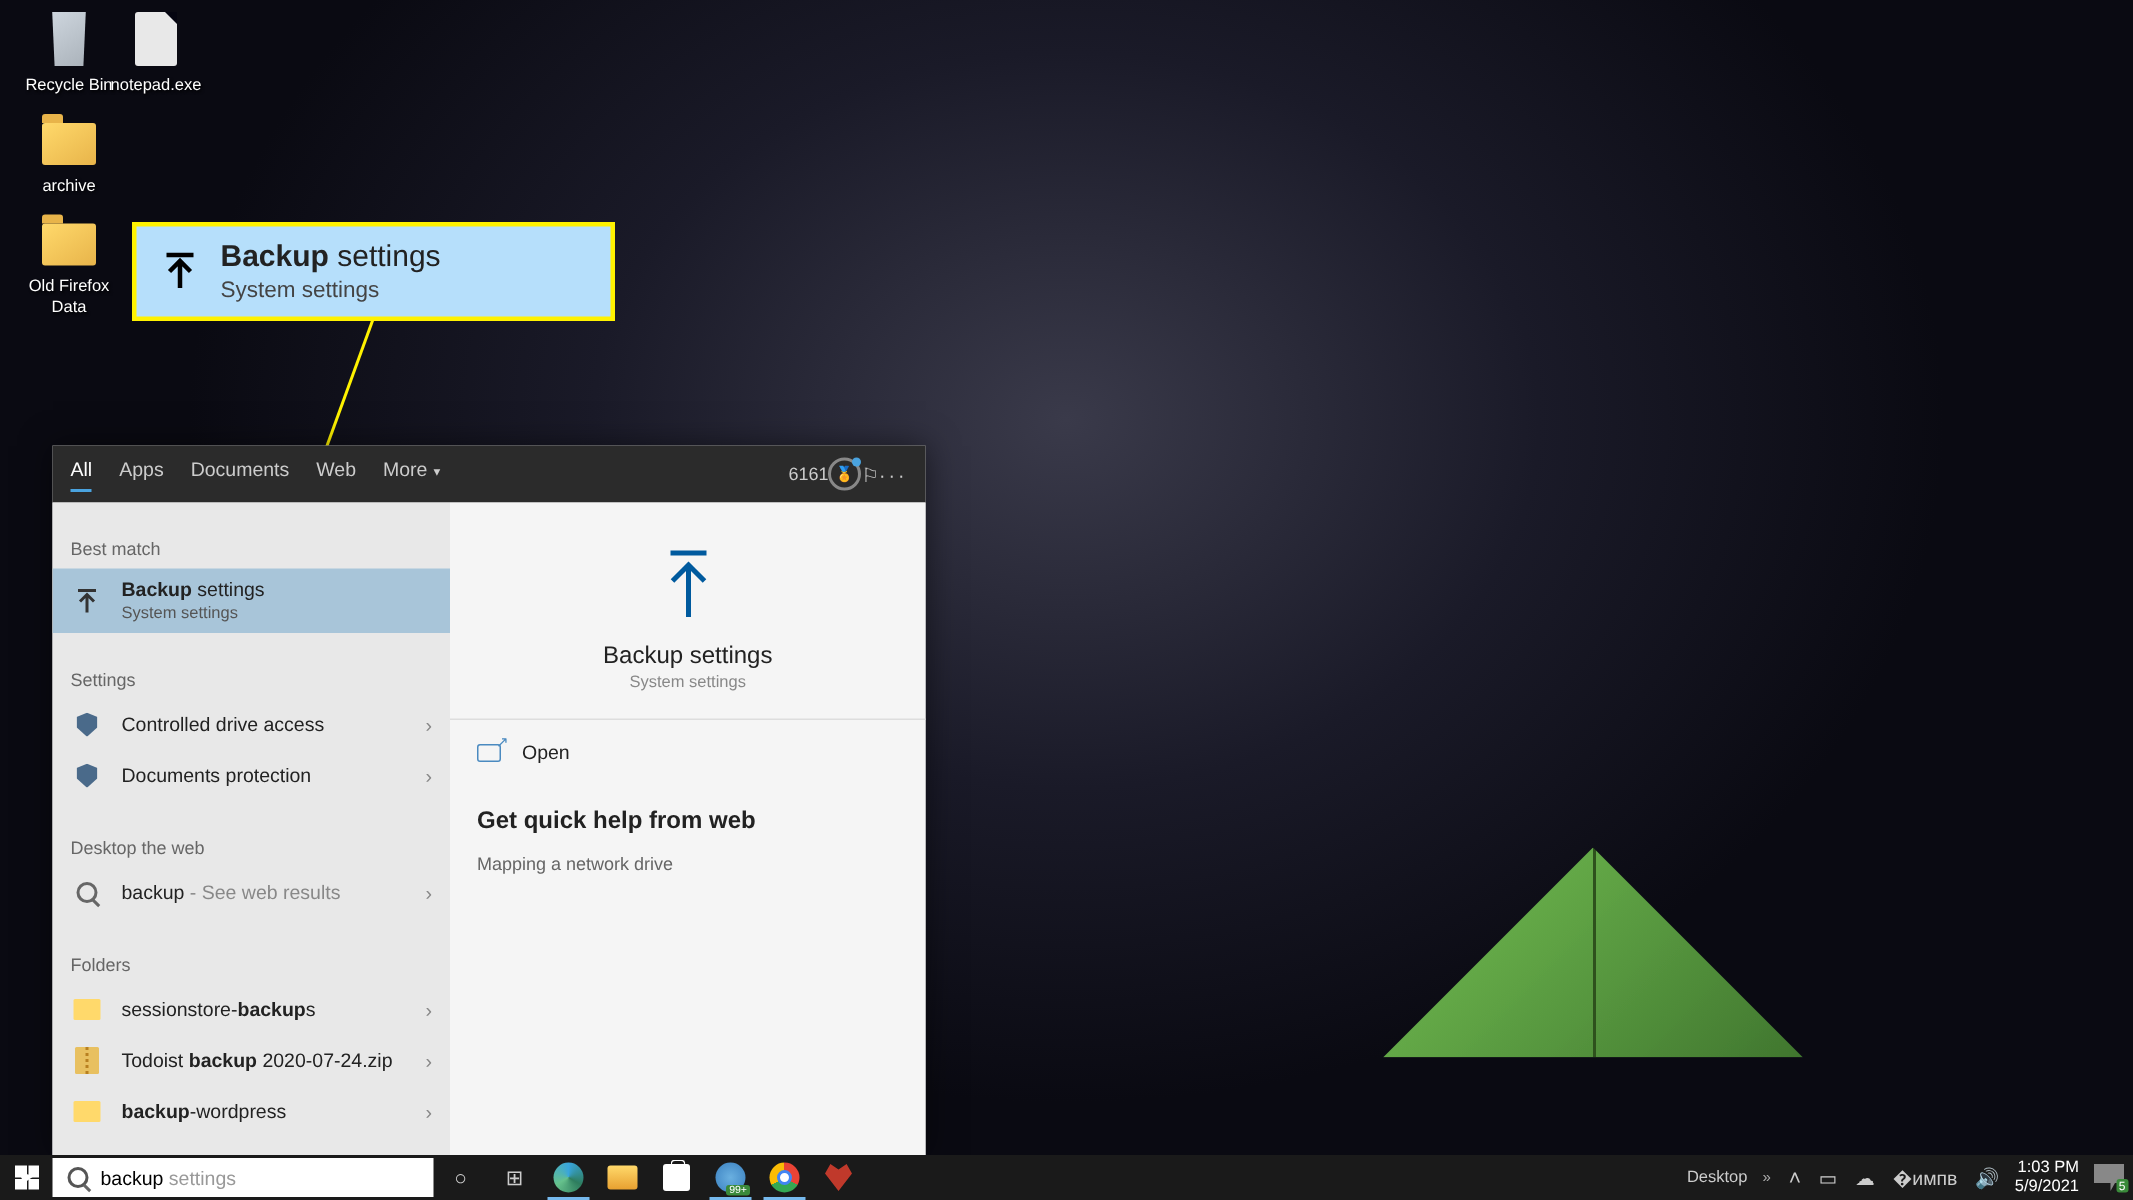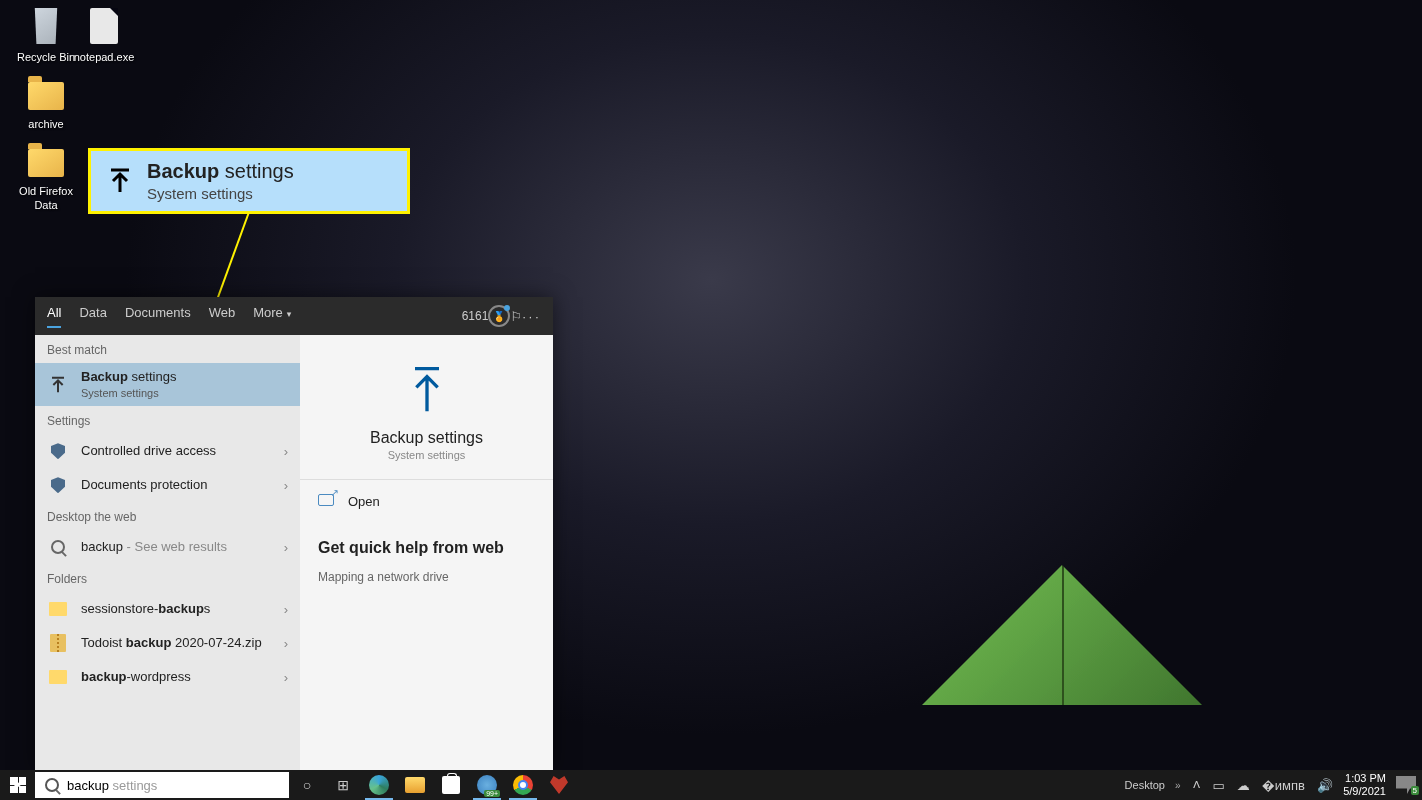--- a/index.html
+++ b/index.html
@@ -16,52 +16,52 @@
 .file-ico::before { content:""; position:absolute; top:0; right:0; border-style:solid; border-width:0 8px 8px 0; border-color:transparent #050510 transparent transparent; }
 .folder-ico { background:linear-gradient(145deg,#ffd96b,#e8b44a); width:36px; height:28px; border-radius:2px; margin-top:6px; position:relative; }
 .folder-ico::before { content:""; position:absolute; top:-6px; left:0; width:14px; height:6px; background:#e8b44a; border-radius:2px 2px 0 0; }
 .callout { position:absolute; top:148px; left:88px; width:322px; height:66px; background:#b6dffb; border:3px solid #fff200; display:flex; align-items:center; padding:0 14px; gap:12px; }
 .callout .ci { width:30px; height:30px; display:flex; align-items:center; justify-content:center; }
 .callout .ct { font-size:20px; color:#222; }
 .callout .cs { font-size:15px; color:#444; margin-top:2px; }
 .leader { position:absolute; top:212px; left:248px; width:2px; height:170px; background:#fff200; transform-origin:top; transform:rotate(20deg); }
 .leader-dot { position:absolute; top:369px; left:161px; width:12px; height:12px; background:#fff200; border-radius:50%; box-shadow:0 0 0 3px rgba(255,242,0,.4); }
 .backup-arrow { stroke:#005a9e; stroke-width:2.5; fill:none; }
-.search-panel { position:absolute; left:35px; top:297px; width:518px; height:473px; background:#eaeaea; display:flex; flex-direction:column; box-shadow:0 0 20px rgba(0,0,0,.5); }
+.search-panel { position:absolute; left:35px; top:297px; width:582px; height:473px; background:#eaeaea; display:flex; flex-direction:column; box-shadow:0 0 20px rgba(0,0,0,.5); }
 .sp-header { height:38px; background:#2b2b2b; display:flex; align-items:center; padding:0 12px; color:#ccc; font-size:13px; }
 .sp-tabs { display:flex; gap:18px; flex:1; }
 .sp-tab { cursor:pointer; padding-bottom:6px; }
 .sp-tab.active { color:#fff; border-bottom:2px solid #4aa3df; }
 .sp-more::after { content:"▾"; font-size:9px; margin-left:4px; }
 .sp-hdr-right { display:flex; align-items:center; }
 .sp-points { font-size:12px; color:#ccc; }
 .sp-badge { width:22px; height:22px; border:2px solid #888; border-radius:50%; display:flex; align-items:center; justify-content:center; font-size:10px; color:#888; position:relative; }
 .sp-badge::after { content:""; position:absolute; top:-2px; right:-2px; width:6px; height:6px; background:#4aa3df; border-radius:50%; }
 .sp-body { flex:1; display:flex; }
 .sp-left { width:265px; background:#e8e8e8; overflow:hidden; }
 .sp-right { flex:1; background:#f5f5f5; display:flex; flex-direction:column; }
-.sp-section { padding:8px 12px 6px; font-size:12px; color:#666; }
+.sp-section { padding:24px 12px 6px; font-size:12px; color:#666; }
 .sp-item { display:flex; align-items:center; padding:6px 12px; gap:12px; font-size:13px; color:#222; cursor:pointer; position:relative; }
 .sp-item.selected { background:#a8c5d9; }
 .sp-item.selected .sp-sub { color:#555; }
 .sp-iconsm { width:22px; height:22px; display:flex; align-items:center; justify-content:center; flex-shrink:0; }
 .sp-txt { flex:1; line-height:1.3; }
 .sp-sub { font-size:11px; color:#888; }
 .sp-chev { color:#888; font-size:13px; }
 .shield-ico { width:14px; height:16px; background:#4a6a8a; clip-path:polygon(50% 0,100% 18%,100% 60%,50% 100%,0 60%,0 18%); }
 .search-ico-sm { width:14px; height:14px; border:2px solid #666; border-radius:50%; position:relative; }
 .search-ico-sm::after { content:""; position:absolute; width:6px; height:2px; background:#666; bottom:-3px; right:-4px; transform:rotate(45deg); }
 .folder-sm { width:18px; height:14px; background:#ffd96b; border-radius:1px; }
 .zip-sm { width:16px; height:18px; background:#e8c060; border-radius:1px; position:relative; }
 .zip-sm::after{content:"";position:absolute;left:7px;top:0;width:2px;height:100%;background:repeating-linear-gradient(#b88020 0 2px,transparent 2px 4px);}
 .sp-preview { padding:30px 0 18px; text-align:center; border-bottom:1px solid #ddd; }
 .sp-preview .big-ico { width:40px; height:50px; margin:0 auto 14px; display:flex; align-items:center; justify-content:center; }
 .sp-preview h3 { font-size:16px; font-weight:400; color:#222; }
 .sp-preview .sub { font-size:11px; color:#888; margin-top:2px; }
-.sp-action { display:flex; gap:14px; padding:14px 18px; font-size:13px; color:#222; cursor:pointer; }
+.sp-action { display:flex; align-items:center; gap:14px; padding:14px 18px; font-size:13px; color:#222; cursor:pointer; }
 .open-ico { width:16px; height:12px; border:1.5px solid #4a8ac0; border-radius:2px; position:relative; }
 .open-ico::after { content:"↗"; position:absolute; top:-8px; right:-6px; font-size:10px; color:#4a8ac0; }
 .sp-help { padding:16px 18px; }
 .sp-help h4 { font-size:16px; font-weight:600; color:#222; margin-bottom:10px; }
 .sp-help a { font-size:12px; color:#666; text-decoration:none; }
 .taskbar { position:absolute; bottom:0; left:0; right:0; height:30px; background:#1a1a1a; display:flex; align-items:center; color:#fff; font-size:12px; }
 .tb-start { width:36px; height:30px; display:flex; align-items:center; justify-content:center; cursor:pointer; }
 .win-logo { width:16px; height:16px; display:grid; grid-template:1fr 1fr/1fr 1fr; gap:1px; }
 .win-logo span { background:#fff; }
 .tb-search { width:254px; height:26px; background:#fff; display:flex; align-items:center; padding:0 10px; gap:8px; margin-left:-1px; }
@@ -131,21 +131,21 @@
     <div class="cs">System settings</div>
   </div>
 </div>
 <div class="leader"></div>
 <div class="leader-dot"></div>
 
 <div class="search-panel">
   <div class="sp-header">
     <div class="sp-tabs">
       <span class="sp-tab active">All</span>
-      <span class="sp-tab">Data</span>
+      <span class="sp-tab">Apps</span>
       <span class="sp-tab">Documents</span>
       <span class="sp-tab">Web</span>
       <span class="sp-tab sp-more">More</span>
     </div>
     <div class="sp-hdr-right">
       <span class="sp-points">6161</span>
       <span class="sp-badge">🏅</span>
       <span style="color:#ccc;font-size:13px">⚐</span>
       <span style="color:#ccc;letter-spacing:2px">···</span>
     </div>

